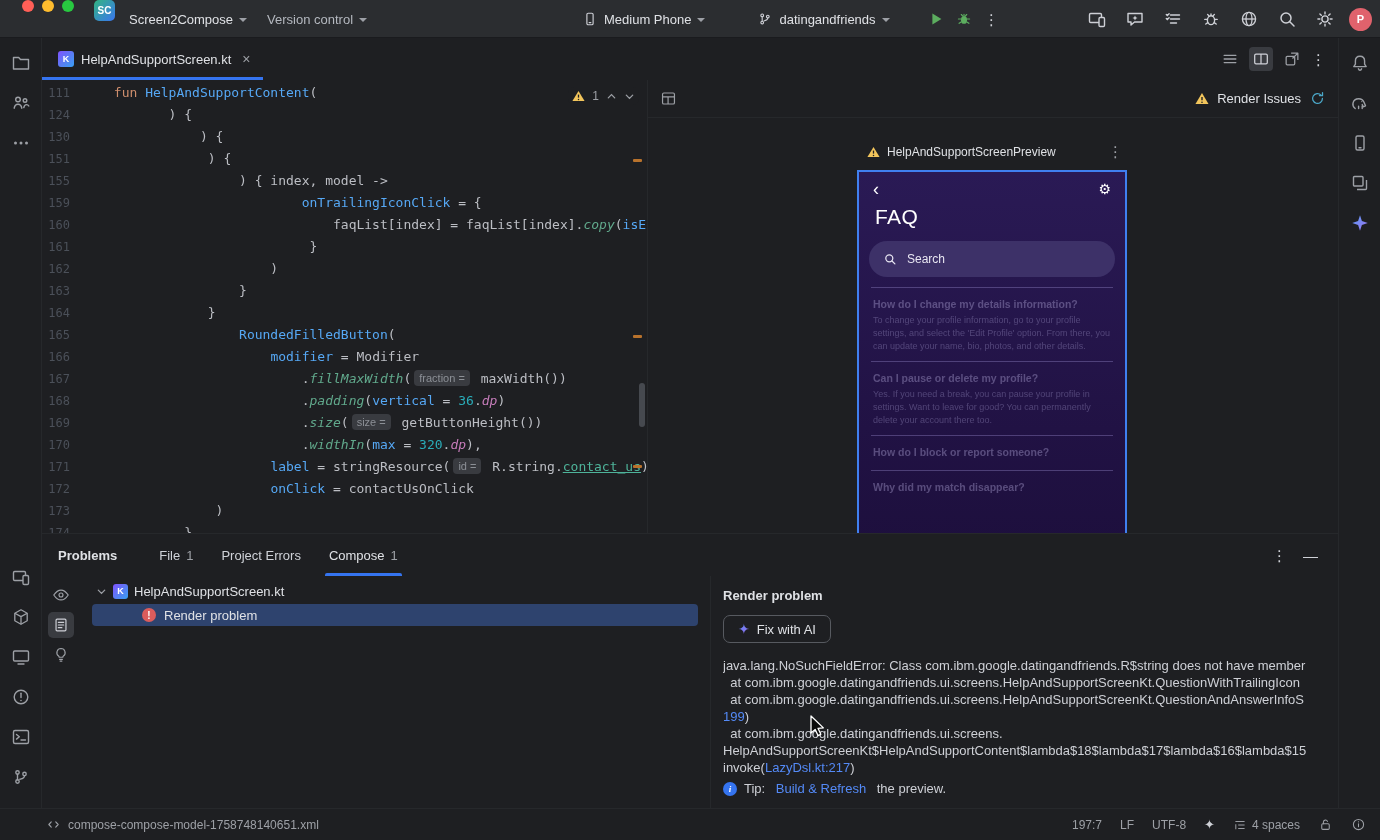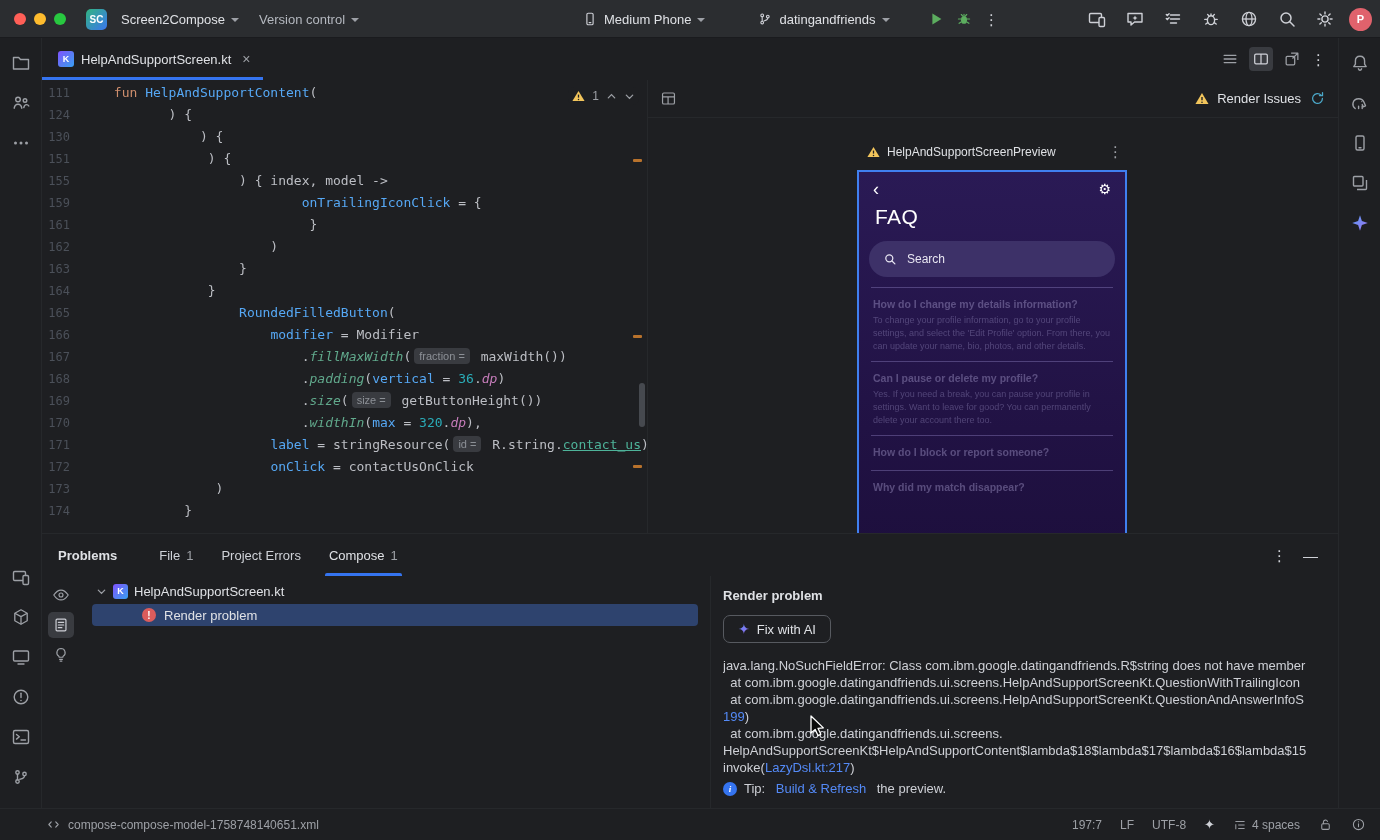--- a/index.html
+++ b/index.html
@@ -4,21 +4,21 @@
 <style>
   *{margin:0;padding:0;box-sizing:border-box}
   html,body{width:1380px;height:840px;background:#1e1f22;overflow:hidden}
   body{font-family:"Liberation Sans","DejaVu Sans",sans-serif;color:#dfe1e5;font-size:13px}
   #app{position:relative;width:1380px;height:840px;overflow:hidden;background:#1e1f22}
   svg{display:block}
   .icon-btn{display:flex;align-items:center;justify-content:center;border-radius:4px}
 
   
   .titlebar{position:absolute;top:0;left:0;right:0;height:38px;background:#2b2d30;border-bottom:1px solid #1a1b1e}
-  .tb-left{position:absolute;left:14px;top:0;height:38px;display:flex;align-items:center;gap:8px}
+  .tb-left{position:absolute;left:22px;top:0;height:38px;display:flex;gap:8px}
   .traffic{display:flex;gap:8px;margin-right:12px}
   .tl{width:12px;height:12px;border-radius:50%}
   .tl.r{background:#ff5f57}.tl.y{background:#febc2e}.tl.g{background:#28c840}
   .app-badge{width:21px;height:21px;border-radius:5px;background:linear-gradient(135deg,#32b481,#3a76f0);font-size:10px;font-weight:700;color:#fff;display:flex;align-items:center;justify-content:center}
   .tb-menu{display:flex;align-items:center;gap:6px;padding:4px 6px;border-radius:4px;white-space:nowrap}
   .tb-menu.dim span{color:#b4b8bf}
   .caret{width:0;height:0;border-left:4px solid transparent;border-right:4px solid transparent;border-top:4px solid #9da0a6;margin-top:2px}
   .tb-center{position:absolute;left:576px;top:0;height:38px;display:flex;align-items:center}
   .tb-right{position:absolute;right:8px;top:0;height:38px;display:flex;align-items:center;gap:10px}
   .tb-icon{width:28px;height:28px}
@@ -399,20 +399,24 @@
               <span class="ln">151</span>
               <span class="ct"><span class="s-pl">             ) {</span></span>
             </div>
             <div class="crow">
               <span class="ln">155</span>
               <span class="ct"><span class="s-pl">                 ) { index, model -&gt;</span></span>
             </div>
             <div class="crow">
               <span class="ln">159</span>
               <span class="ct"><span class="s-pl">                         </span><span class="s-arg">onTrailingIconClick</span><span class="s-pl"> = {</span></span>
+            </div>
+            <div class="crow">
+              <span class="ln">160</span>
+              <span class="ct"><span class="s-pl">                             faqList[index] = faqList[index].</span><span class="s-ext">copy</span><span class="s-pl">(</span><span class="s-arg">isE</span></span>
             </div>
             <div class="crow">
               <span class="ln">161</span>
               <span class="ct"><span class="s-pl">                          }</span></span>
             </div>
             <div class="crow">
               <span class="ln">162</span>
               <span class="ct"><span class="s-pl">                     )</span></span>
             </div>
             <div class="crow">

